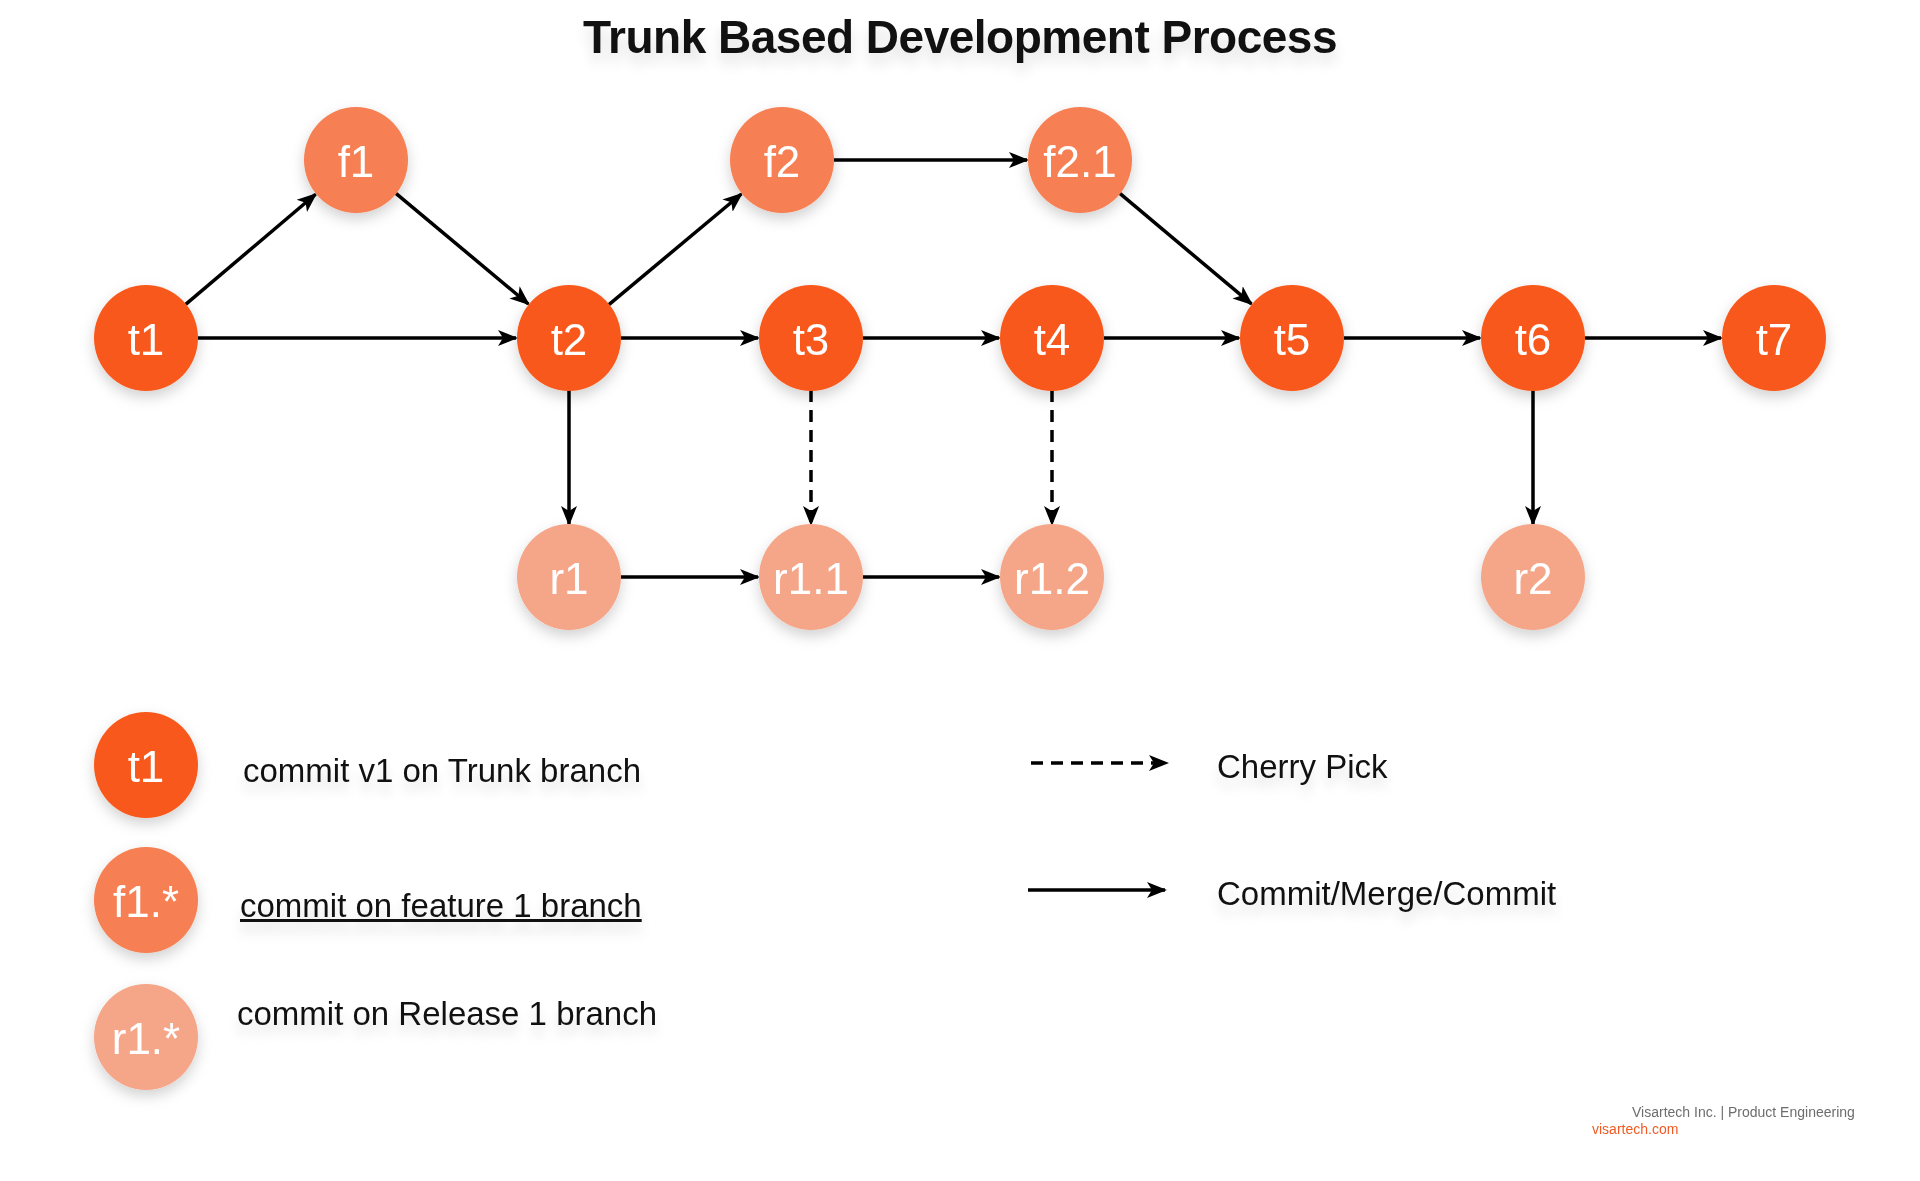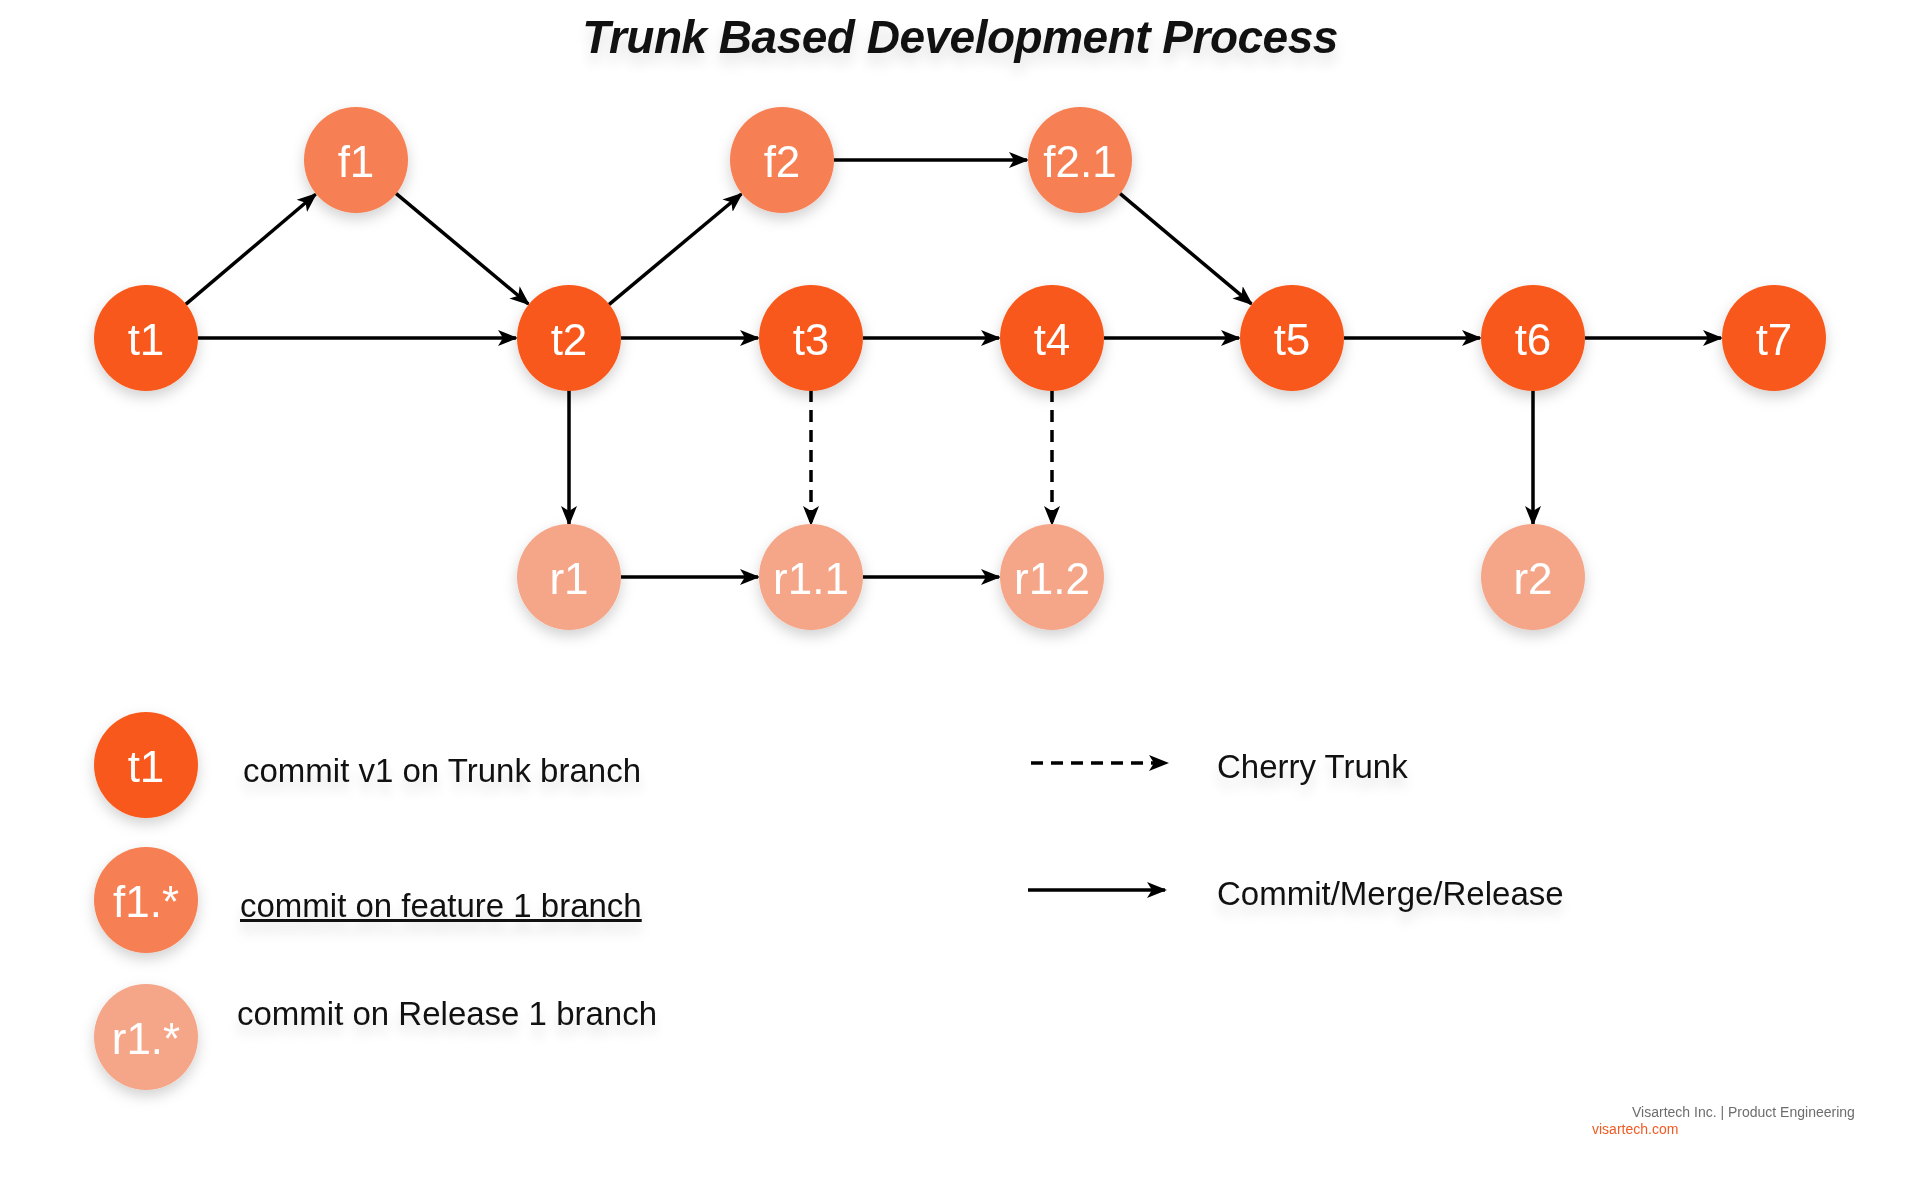--- a/index.html
+++ b/index.html
@@ -1,21 +1,21 @@
 <!DOCTYPE html>
 <html><head>
 <meta charset="utf-8">
 <style>
   html, body { margin: 0; padding: 0; background: #ffffff; }
   body { width: 1920px; height: 1181px; position: relative; overflow: hidden;
          font-family: "Liberation Sans", "DejaVu Sans", sans-serif; }
   #diagram { position: absolute; left: 0; top: 0; width: 1920px; height: 1181px; }
   .title { position: absolute; left: 0; width: 1920px; top: 10px; text-align: center;
            font-weight: bold; font-size: 46px; color: #111; letter-spacing: -0.5px;
-           text-shadow: 0 10px 14px rgba(0,0,0,0.12); font-style: italic; }
+           text-shadow: 0 10px 14px rgba(0,0,0,0.12); }
   .node-label { fill: #ffffff; font-family: "Liberation Sans", sans-serif; font-size: 44px;
                 text-anchor: middle; dominant-baseline: central; }
   .legend-text { position: absolute; font-size: 33px; color: #111;
                  text-shadow: 0 10px 12px rgba(0,0,0,0.13); white-space: nowrap; margin-top: 8px; }
   .footer { position: absolute; left: 1592px; top: 1104px; font-size: 14px; line-height: 17px; }
   .footer .company { color: #6d6d6d; margin-left: 40px; }
   .footer .site { color: #f05a22; }
 </style>
 </head>
 <body>
@@ -126,19 +126,19 @@
       <line x1="1028" y1="890" x2="1165" y2="890" stroke="#000000" stroke-width="3.5" marker-end="url(#arrowhead)"></line>
     </g>
 </svg>
 
 <div class="title">Trunk Based Development Process</div>
 
 <div class="legend-text" style="left:243px; top:744px;">commit v1 on Trunk branch</div>
 <div class="legend-text" style="left:240px; top:879px;text-decoration:underline;">commit on feature 1 branch</div>
 <div class="legend-text" style="left:237px; top:987px;">commit on Release 1 branch</div>
 
-<div class="legend-text" style="left:1217px; top:740px;">Cherry Trunk</div>
-<div class="legend-text" style="left:1217px; top:867px;">Commit/Merge/Release</div>
+<div class="legend-text" style="left:1217px; top:740px;">Cherry Pick</div>
+<div class="legend-text" style="left:1217px; top:867px;">Commit/Merge/Commit</div>
 
 <div class="footer">
   <div class="company">Visartech Inc. | Product Engineering</div>
   <div class="site">visartech.com</div>
 </div>
 
 </body></html>

